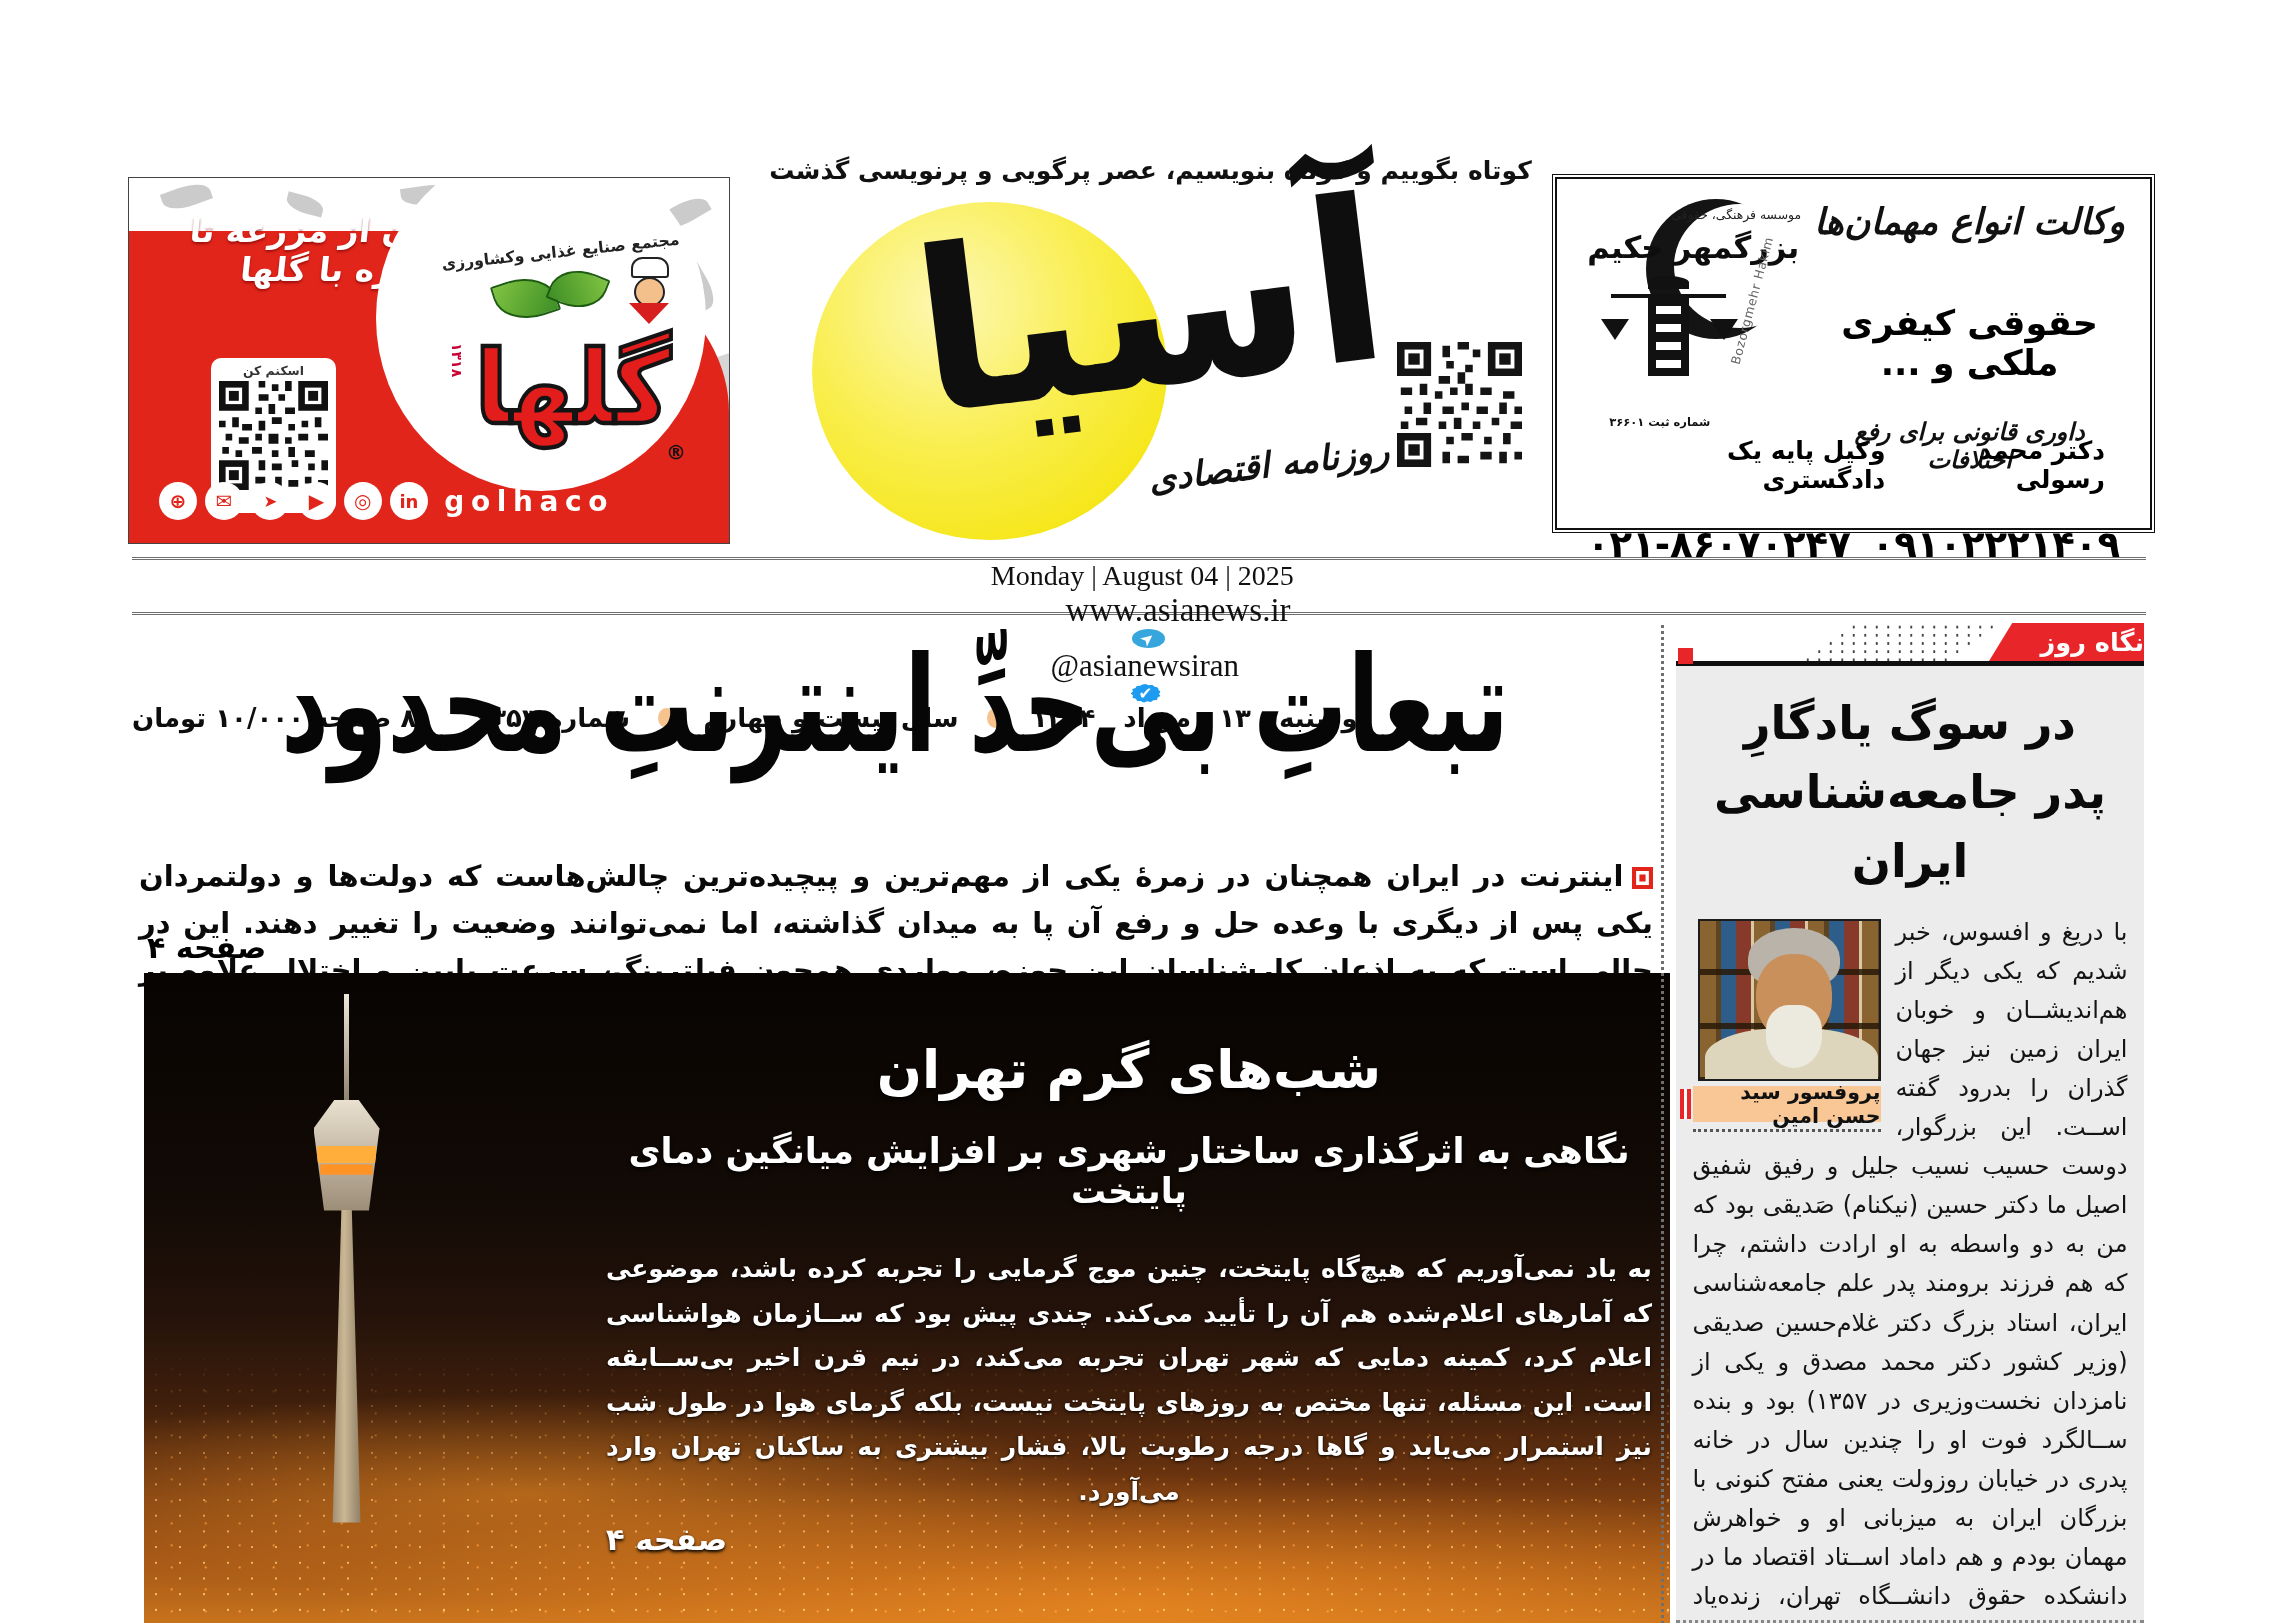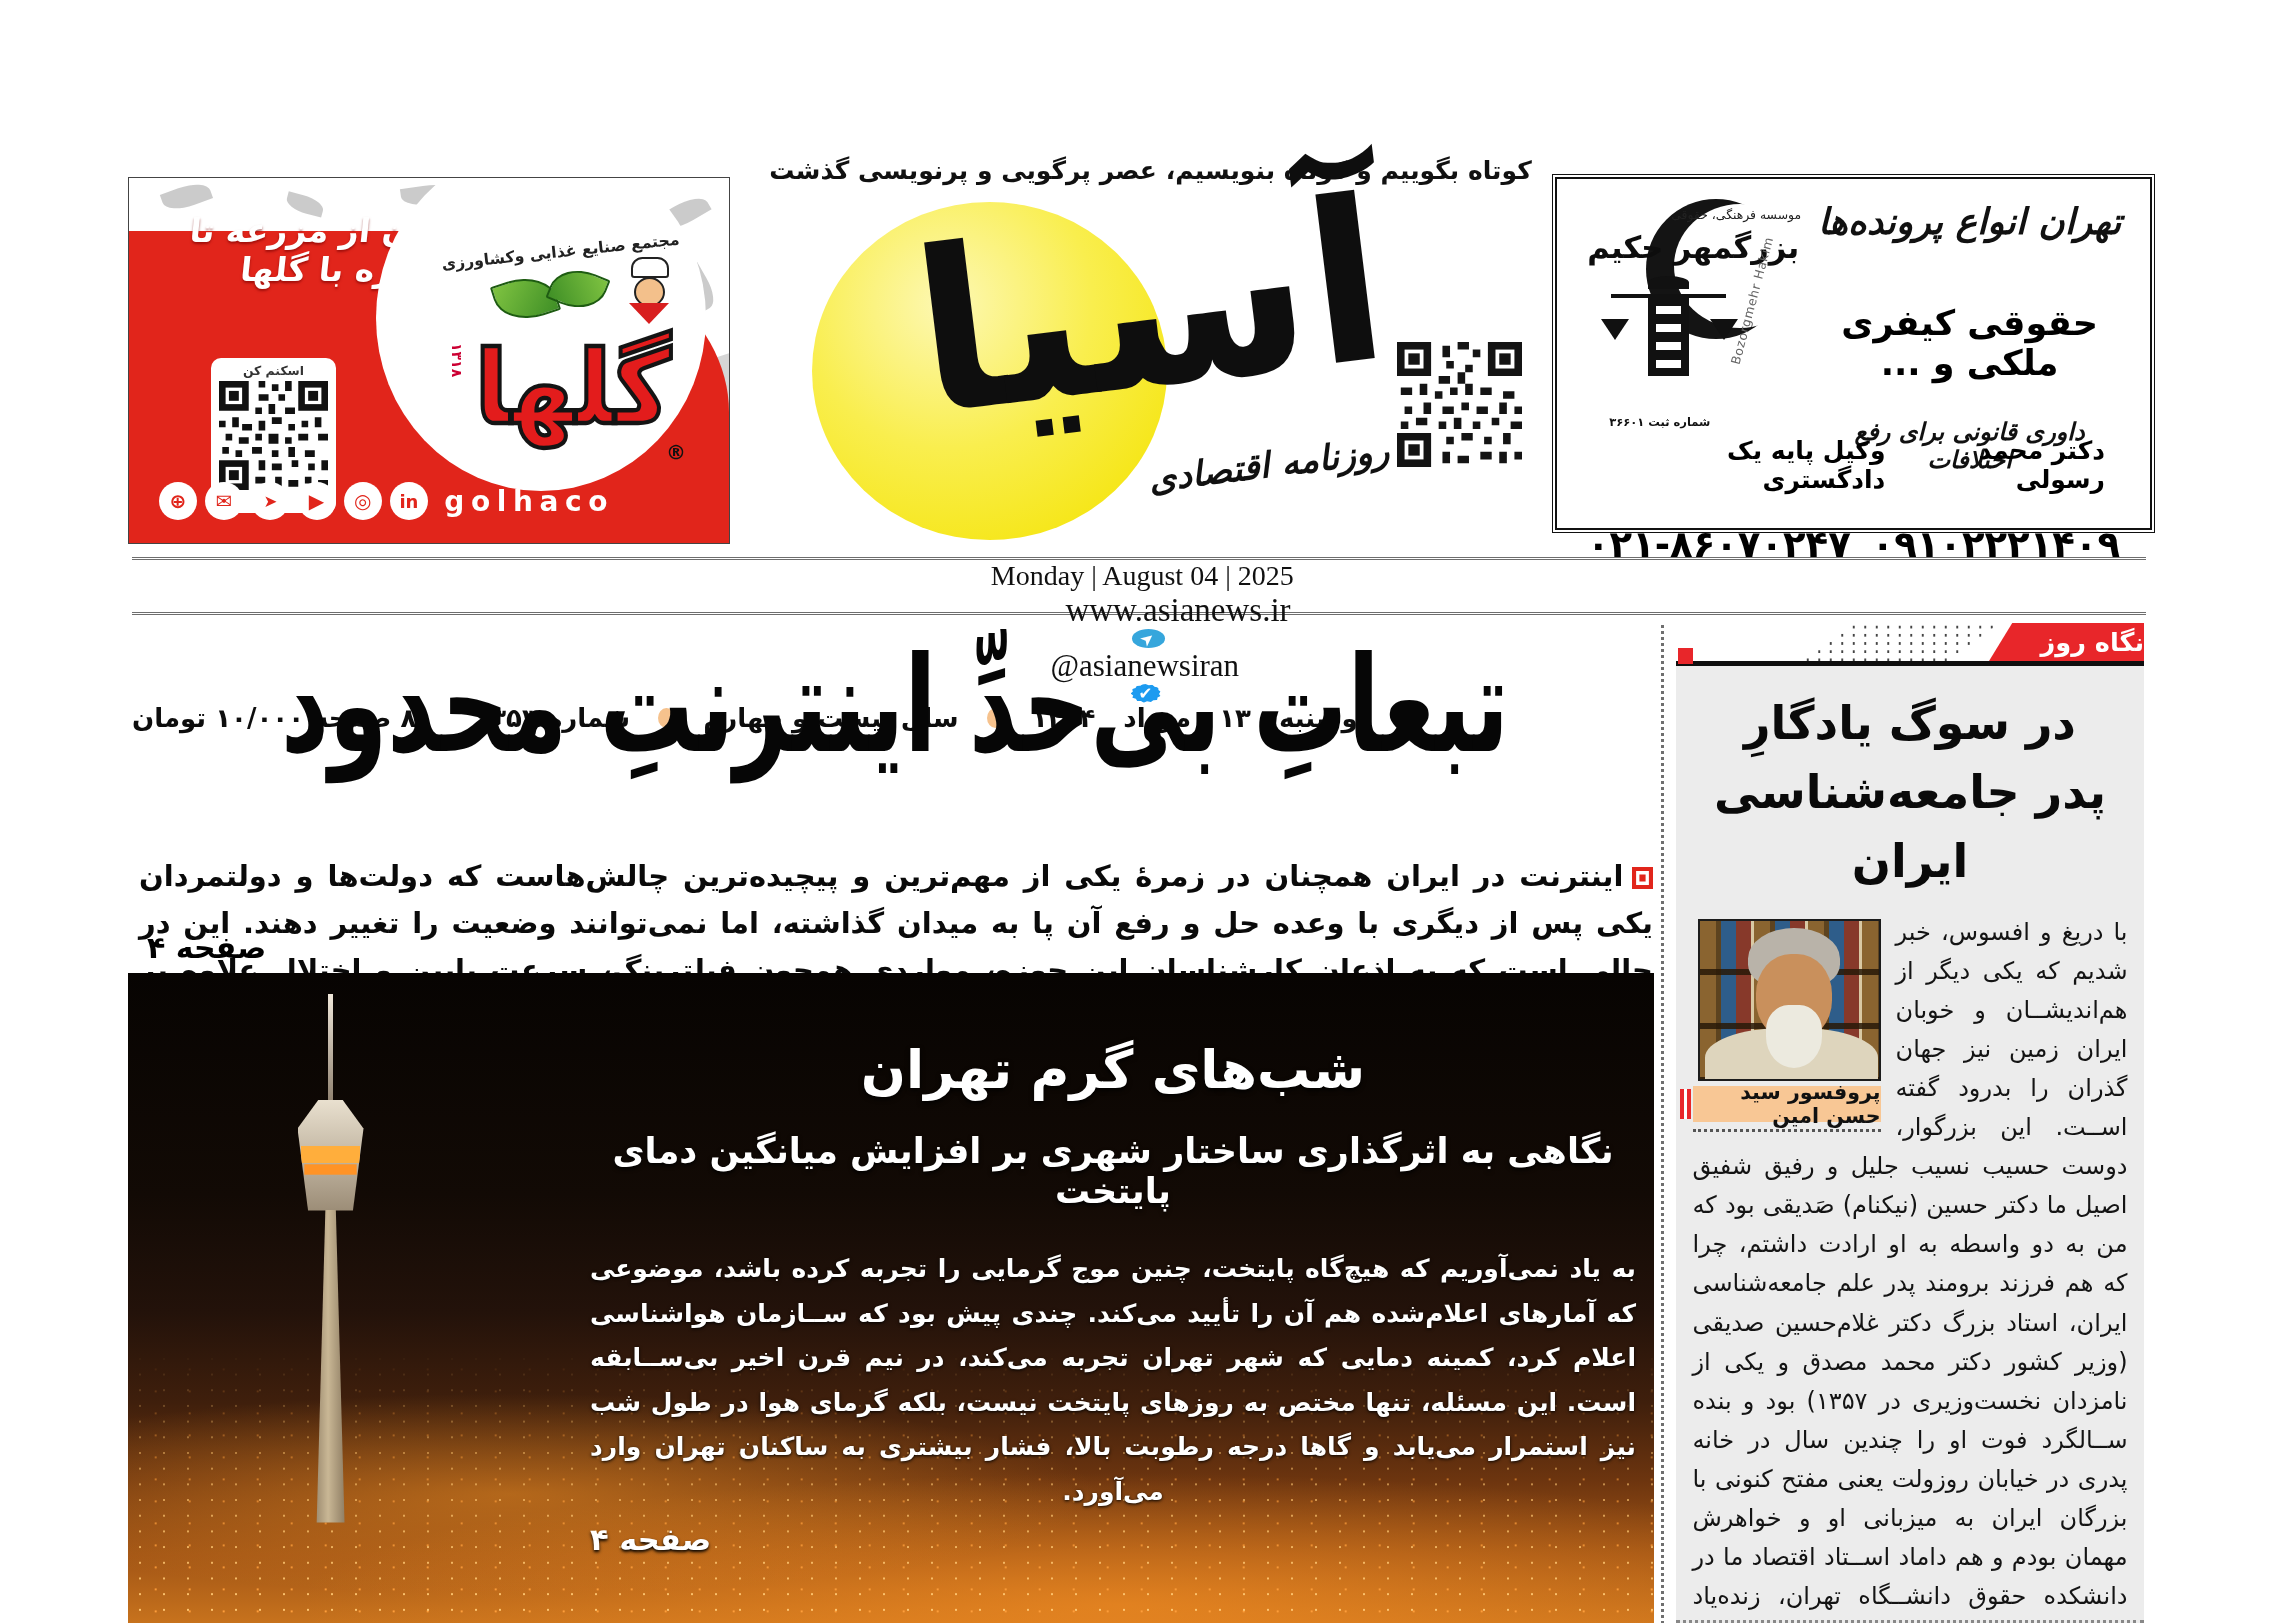--- a/index.html
+++ b/index.html
@@ -80,21 +80,21 @@
   .db-fa .t { font-size:26px; color:#0d0d0d; }
   .dot { width:17.3px; height:20.6px; border-radius:50%; background:#f6c28d; }
 
   
   .headline { position:absolute; left:132px; top:628px; width:1526px; text-align:center; font-size:109px; font-weight:bold; color:#060606; letter-spacing:-3.3px; transform:scale(.86,1.22); transform-origin:center top; white-space:nowrap; }
   .lead { position:absolute; left:139px; top:853px; width:1514px; direction:rtl; font-size:29px; font-weight:bold; color:#0a0a0a; line-height:1.62; text-align:justify; text-align-last:center; }
   .lead-bullet { display:inline-block; width:21.4px; height:21.4px; background:#e1251b; vertical-align:middle; margin-left:8.2px; box-shadow:inset 0 0 0 4.1px #e1251b, inset 0 0 0 7.4px #fff; }
   .lead-pageref { position:absolute; left:147px; top:930px; font-size:30px; font-weight:bold; color:#000; }
 
   
-  .photo { position:absolute; left:128px; top:973px; width:1526px; height:651px; overflow:hidden;
+  .photo { position:absolute; left:144px; top:973px; width:1526px; height:651px; overflow:hidden;
     background:
       radial-gradient(ellipse 55% 22% at 25% 80%, rgba(255,158,40,.45), transparent 70%),
       radial-gradient(ellipse 75% 28% at 65% 97%, rgba(255,148,36,.55), transparent 72%),
       linear-gradient(180deg,#070402 0%, #120a05 34%, #23120a 52%, #3f1f0c 66%, #6d350f 78%, #a05415 89%, #c8731d 100%); }
   .lights { position:absolute; left:0; bottom:0; width:100%; height:42%;
     background-image:radial-gradient(circle 1.8px, #ffc873 55%, transparent 60%), radial-gradient(circle 1.4px, #ff9f3c 55%, transparent 60%);
     background-size:24px 15.7px, 34px 22px; background-position:0 0, 10.7px 7.4px;
     -webkit-mask-image:linear-gradient(180deg,transparent 0%, rgba(0,0,0,.55) 45%, #000 100%); mask-image:linear-gradient(180deg,transparent 0%, rgba(0,0,0,.55) 45%, #000 100%); }
   .tower { position:absolute; left:153px; top:20.6px; width:99px; height:528px; }
   .tower .antenna { position:absolute; left:47px; top:0; width:5px; height:111px; background:linear-gradient(180deg,#efe7da,#8d7f6d); }
@@ -204,21 +204,21 @@
         <rect x="2" y="26" width="5" height="5" fill="#fff"></rect>
           <rect x="3" y="27" width="3" height="3"></rect>
         <path d="M12 1h2v3h-2zM16 0h3v2h-3zM20 2h2v2h-2zM13 5h2v2h-2zM18 6h2v2h-2zM11 9h3v2h-3zM16 8h2v3h-2zM1 12h3v2H1zM6 11h2v3H6zM10 13h2v2h-2zM14 12h2v2h-2zM18 11h2v3h-2zM22 12h3v2h-3zM28 13h3v2h-3zM2 17h2v2H2zM7 16h2v3H7zM12 17h3v2h-3zM17 16h2v2h-2zM21 17h3v2h-3zM27 16h2v3h-2zM31 17h2v2h-2zM1 21h2v2H1zM5 20h3v2H5zM11 21h2v2h-2zM15 20h2v3h-2zM20 21h2v2h-2zM25 20h2v2h-2zM30 21h3v2h-3zM13 25h2v2h-2zM17 24h3v2h-3zM23 25h2v2h-2zM28 24h2v3h-2zM12 29h2v3h-2zM16 30h3v2h-3zM22 29h3v2h-3zM27 29h2v3h-2zM31 29h2v2h-2z"></path>
       </g>
     </svg>
   </div>
 
   <div class="hakim-ad">
     <div class="hakim-main">
       <div class="hakim-right">
-        <div class="hk-l1">تهران انواع پرونده‌ها</div>
+        <div class="hk-l1">وکالت انواع مهمان‌ها</div>
         <div class="hk-l2">حقوقی کیفری ملکی و ...</div>
         <div class="hk-l3">داوری قانونی برای رفع اختلافات</div>
       </div>
       <div class="hakim-left">
         <div class="crescent">
             <div class="c1"></div>
             <div class="c2"></div>
           </div>
         <div class="hk-orgtype">موسسه فرهنگی، حقوقی</div>
         <div class="hk-orgname">بزرگمهر حکیم</div>

